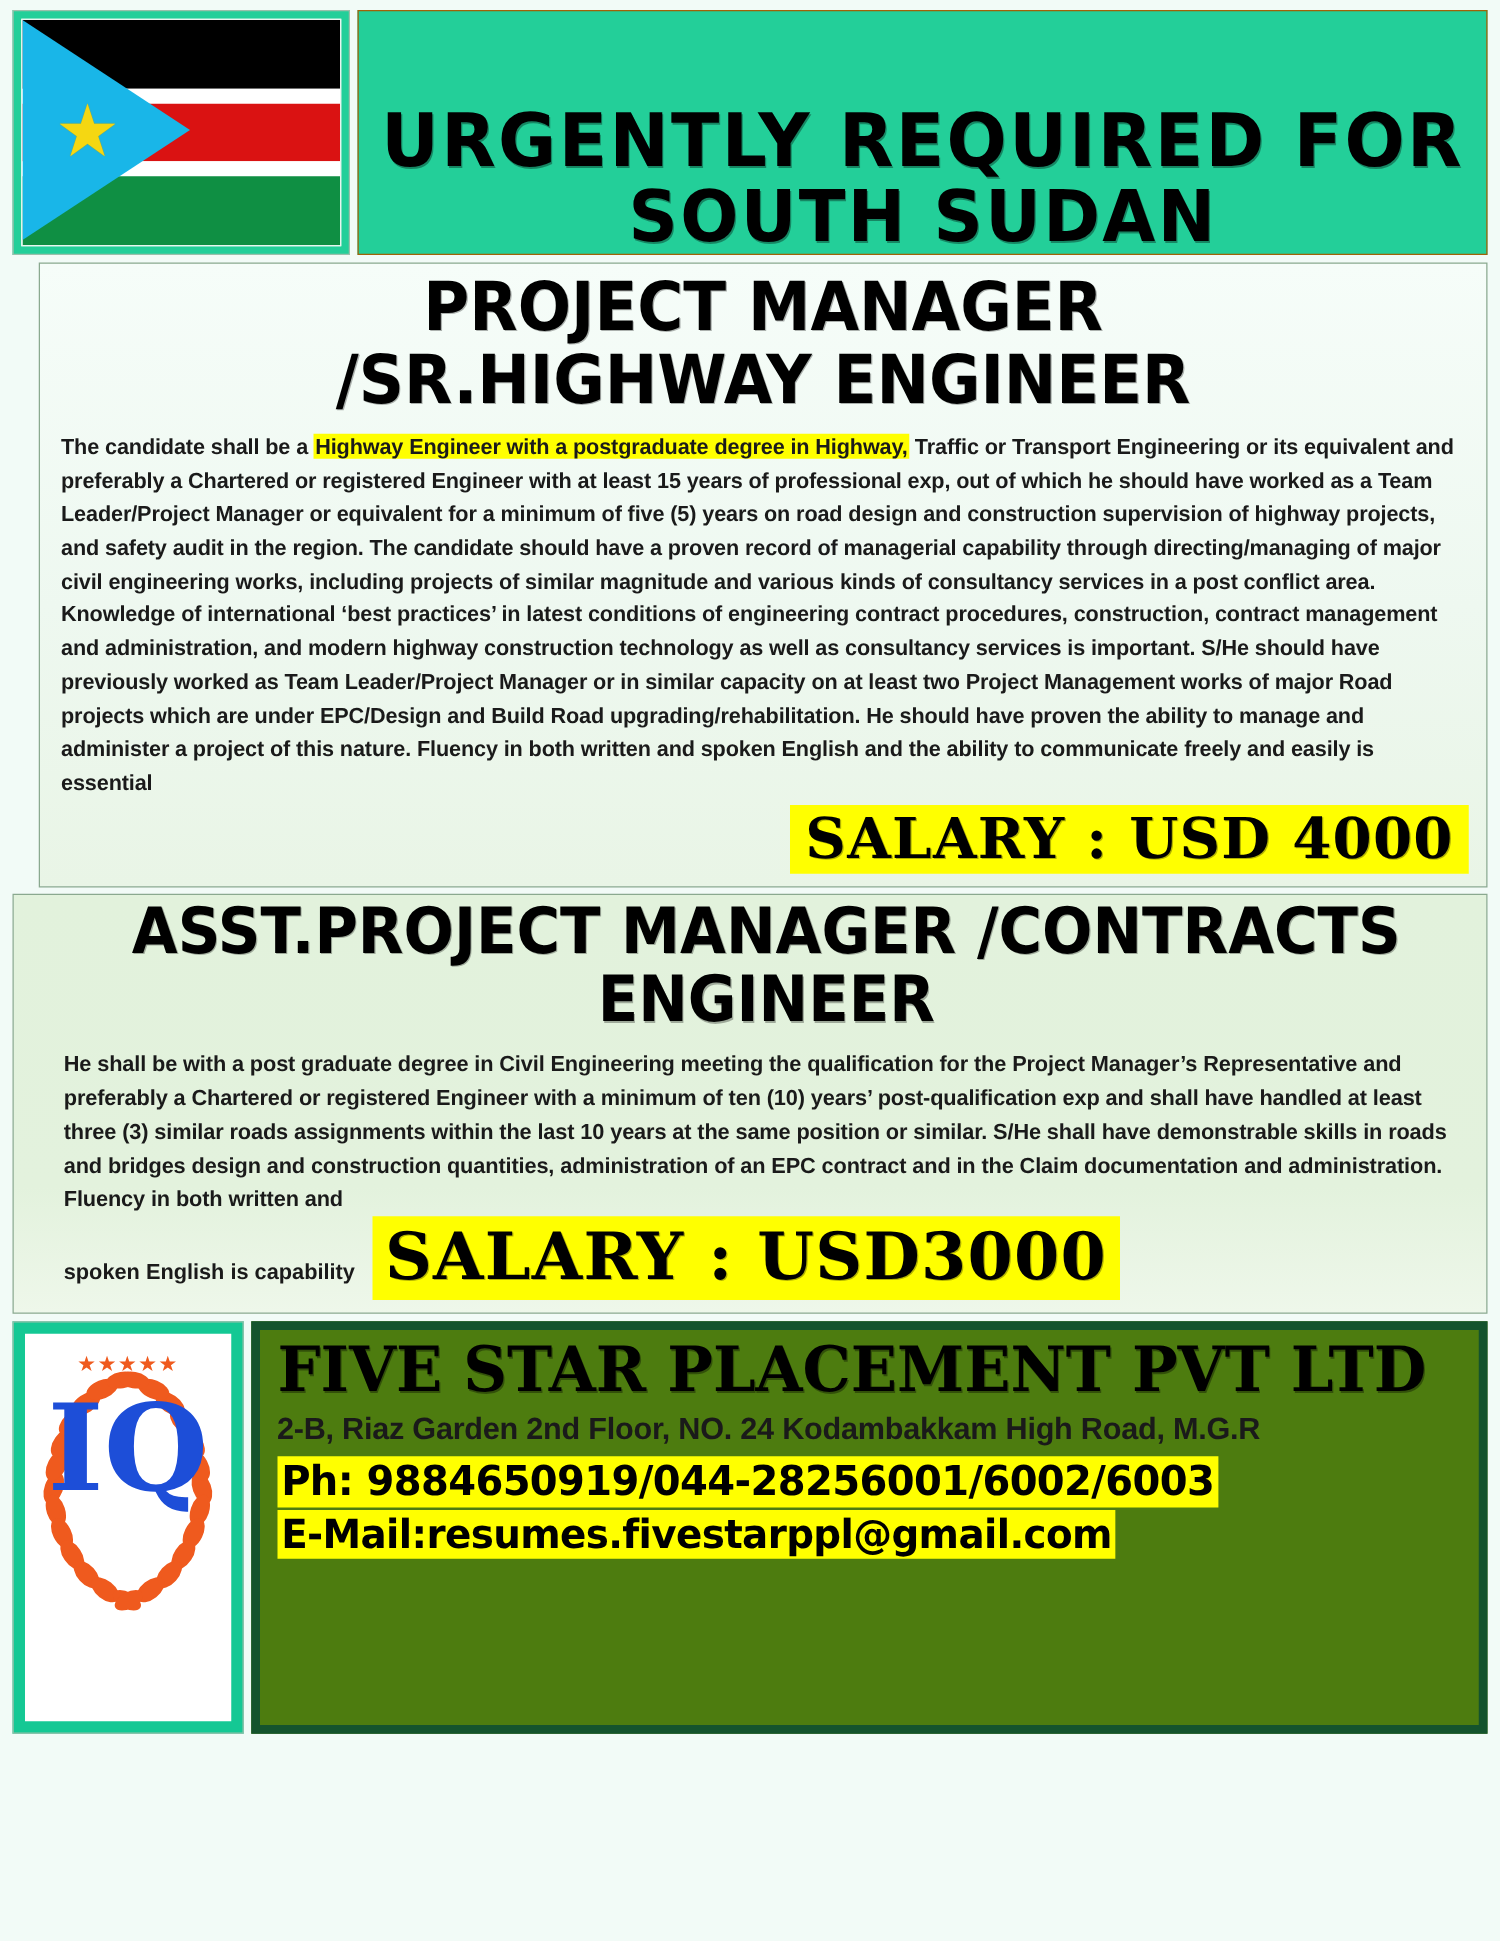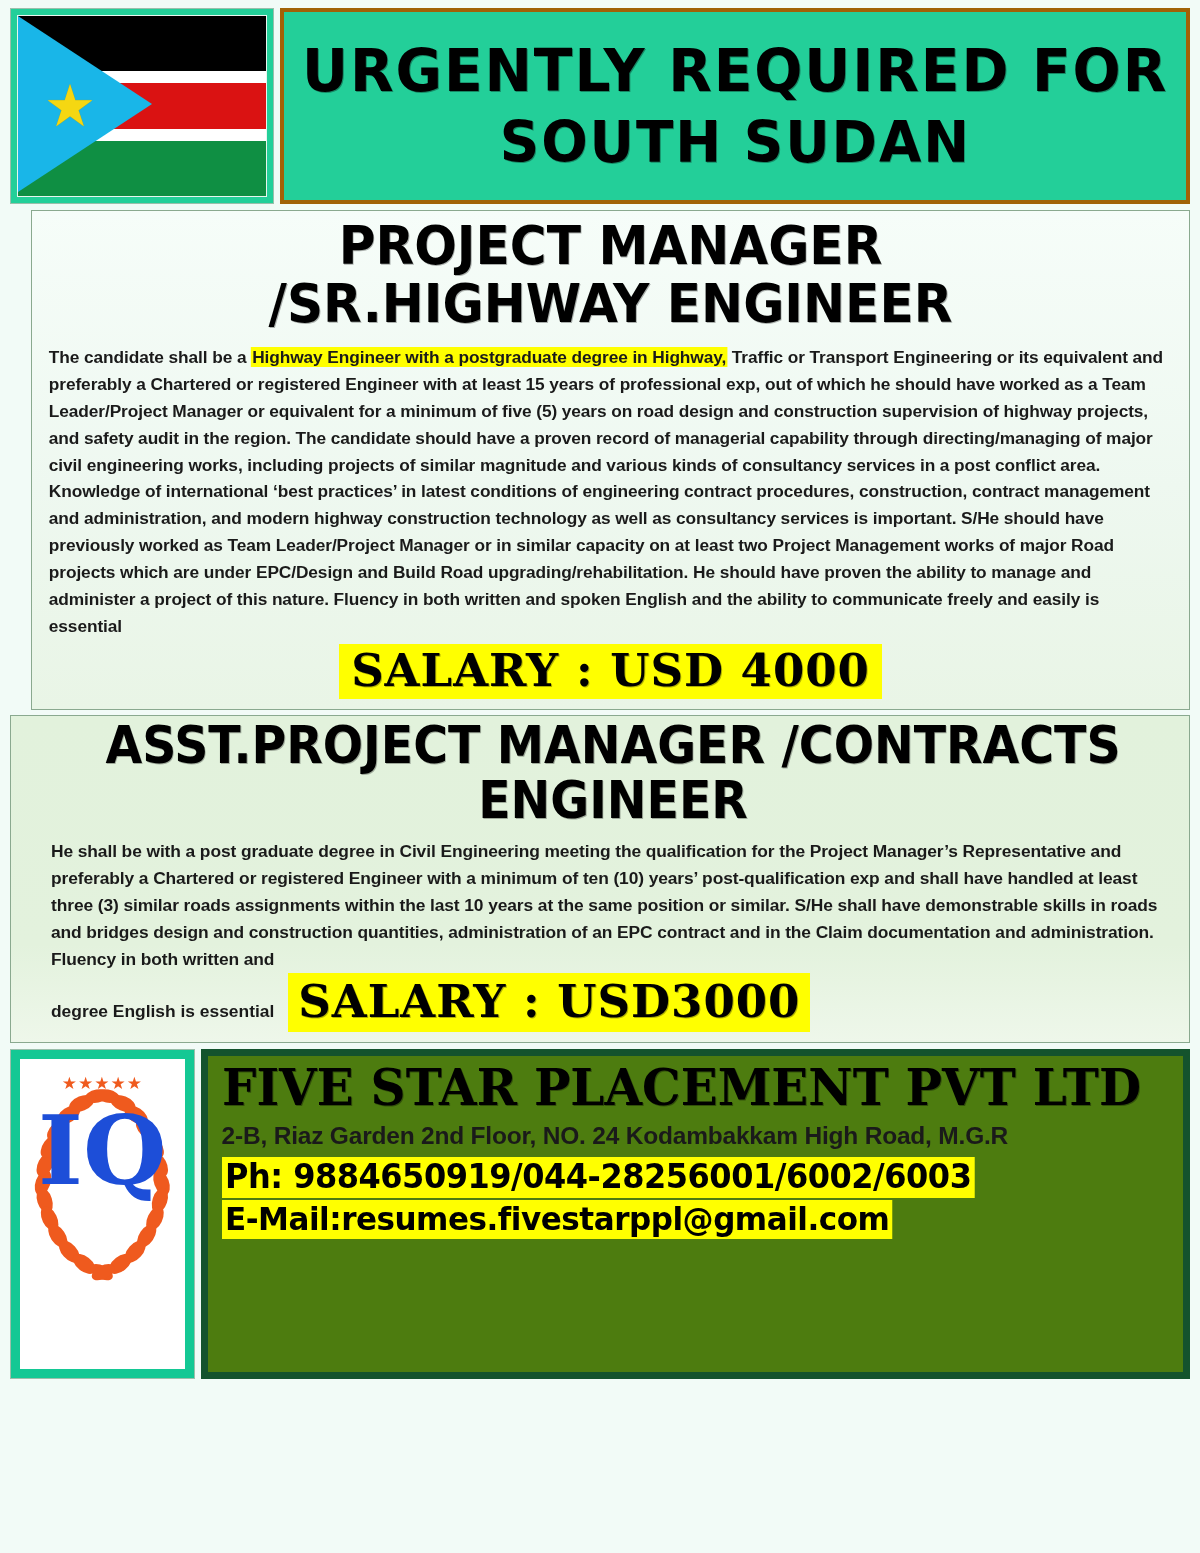--- a/index.html
+++ b/index.html
@@ -67,27 +67,27 @@
     left: 26px; top: 50%;
     transform: translateY(-50%);
     color: #f5d712;
     font-size: 58px;
     line-height: 1;
     text-shadow: 0 0 1px #b59c00;
   }
   .title-box {
     flex: 1;
     background: #23cf99;
-    border: 4px solid #a16207;
+    border: 1px solid #a16207;
     box-sizing: border-box;
     display: flex;
     flex-direction: column;
     align-items: center;
-    justify-content: center;
-    gap: 12px;
+    justify-content: flex-end;
+    gap: 2px;
   }
   .hdr-line {
     color: #000000;
     font-family: "DejaVu Sans", sans-serif;
     font-weight: bold;
     font-size: 59px;
     line-height: 1.02;
     letter-spacing: 2px;
     transform: scaleX(0.96);
     text-shadow: 1px 1px 0 rgba(0,0,0,0.35);
@@ -133,21 +133,21 @@
     text-align: left;
     letter-spacing: -0.1px;
     margin-top: 10px;
   }
   .body-text.tight { transform: scaleX(0.995); }
   .hl {
     background: #ffff00;
     padding: 0 1px;
   }
   .salary-wrap {
-    text-align: center;
+    text-align: right;
     margin-top: 4px;
   }
   .salary {
     display: inline-block;
     background: #ffff00;
     color: #000000;
     font-family: "DejaVu Serif", serif;
     font-weight: bold;
     font-size: 45px;
     line-height: 1.22;
@@ -165,21 +165,21 @@
     color: #1a1a1a;
     font-weight: bold;
     font-size: 17.4px;
     white-space: nowrap;
   }
   .salary-2 {
     background: #ffff00;
     color: #000000;
     font-family: "DejaVu Serif", serif;
     font-weight: bold;
-    font-size: 45px;
+    font-size: 52px;
     letter-spacing: 1px;
     padding: 2px 10px 4px 10px;
     text-shadow: 1px 1px 0 rgba(0,0,0,0.3);
     text-align: center;
   }
 
   
   .footer-row {
     display: flex;
     gap: 6px;
@@ -320,21 +320,21 @@
     </div>
   </div>
 
   <div class="panel panel-two">
     <div class="job-title big2">ASST.PROJECT MANAGER /CONTRACTS</div>
     <div class="job-title big2">ENGINEER</div>
 
     <div class="body-text">He shall be with a post graduate degree in Civil Engineering meeting the qualification for the Project Manager’s Representative and preferably a Chartered or registered Engineer with a minimum of ten (10) years’ post-qualification exp  and shall have handled at least three (3) similar roads assignments within the last 10 years at the same position or similar. S/He shall have demonstrable skills in roads and bridges design and construction quantities, administration of an EPC contract and in the Claim documentation and administration. Fluency in both written and</div>
 
     <div class="salary-inline-row">
-      <span class="tail-text">degree English is essential</span>
+      <span class="tail-text">spoken English is capability</span>
       <span class="salary-2">SALARY : USD3000</span>
     </div>
   </div>
 
   <div class="footer-row">
 
     <div class="logo-box">
       <div class="logo-inner">
         <svg class="wreath" viewBox="0 0 200 300" aria-hidden="true">
           <g fill="#ef5a1e">

